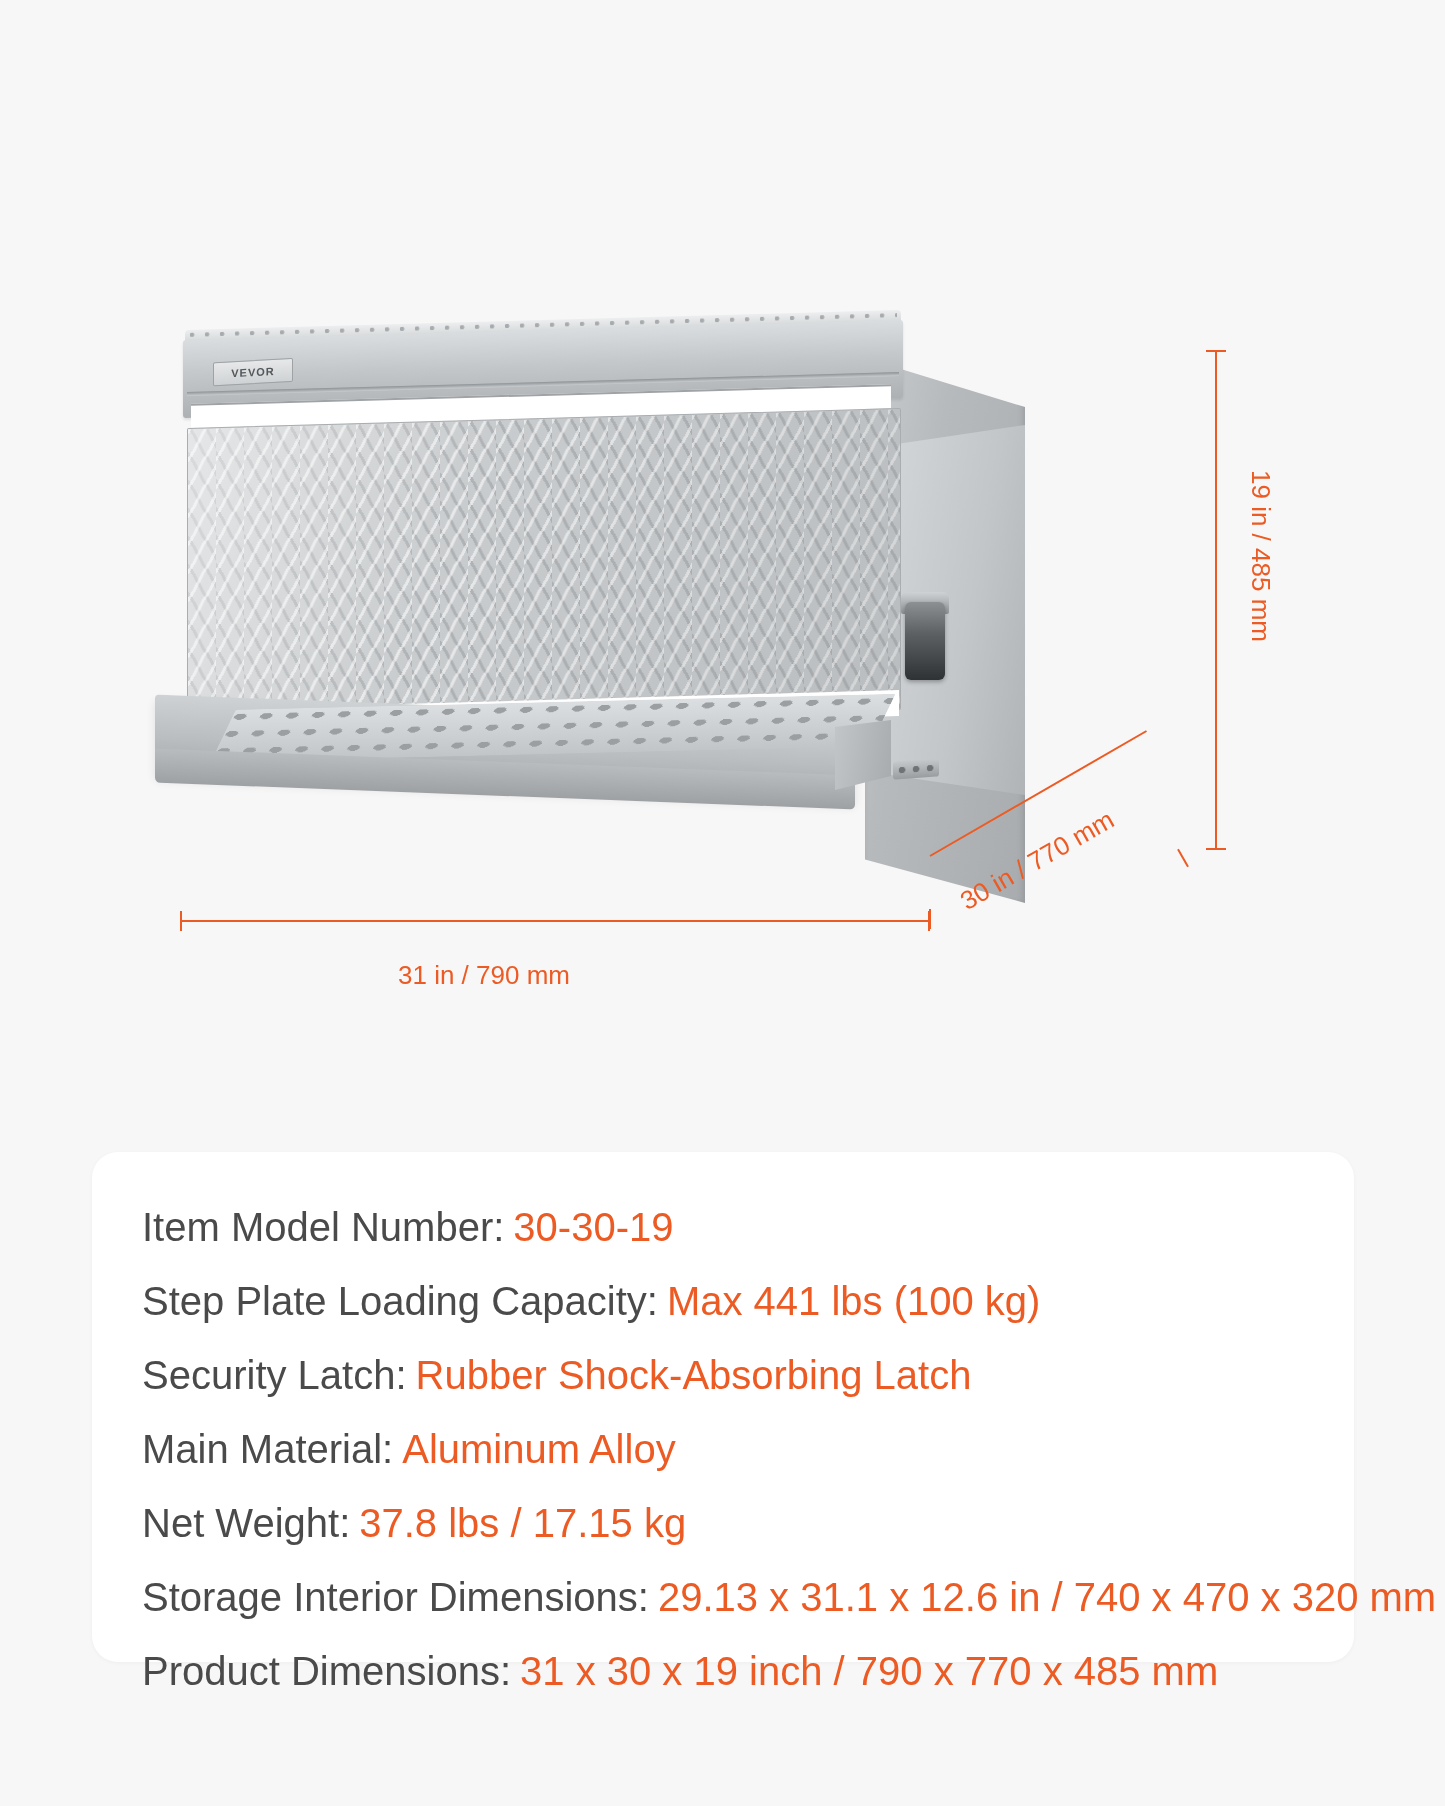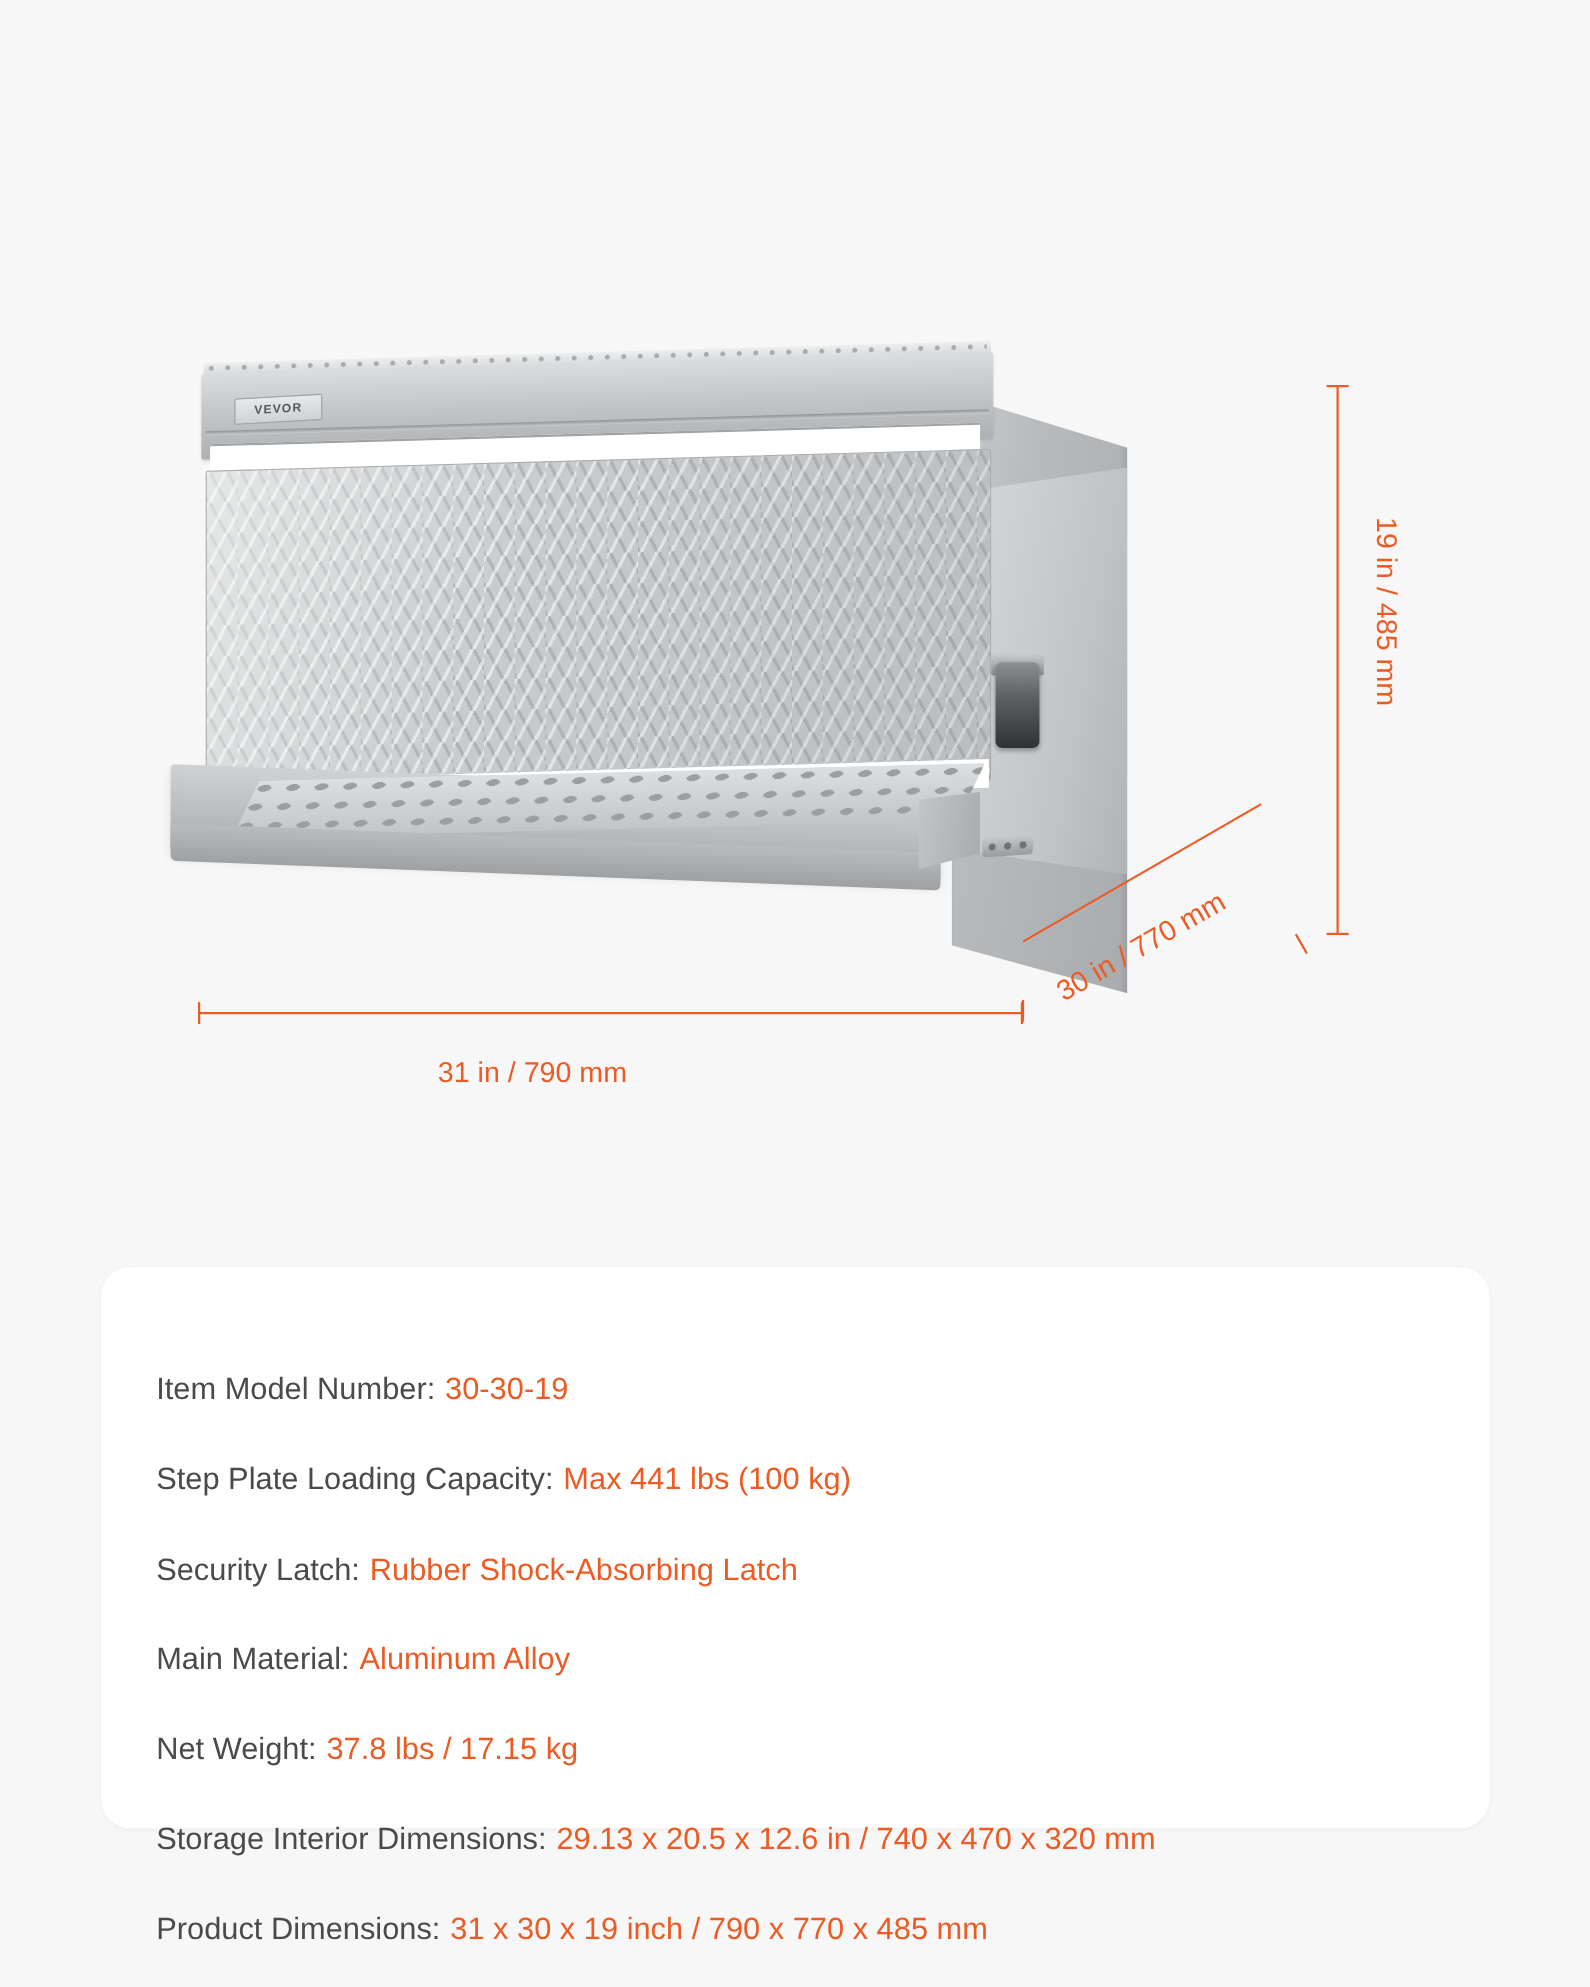--- a/index.html
+++ b/index.html
@@ -311,23 +311,22 @@
     background: #ffffff;
     border-radius: 26px;
     box-shadow: 0 1px 4px rgba(0,0,0,.04);
     padding: 48px 50px;
     box-sizing: border-box;
   }
   .spec-row {
     display: flex;
     align-items: flex-start;
     margin-bottom: 20px;
-    font-size: 28px;
+    font-size: 40px;
     line-height: 1.35;
-    margin-top: 44px;
   }
   .spec-row:last-child { margin-bottom: 0; }
   .spec-label {
     color: #4a4a4a;
     font-weight: 400;
     margin-right: 9px;
     white-space: nowrap;
   }
   .spec-value {
     color: #ec5b23;
@@ -400,21 +399,21 @@
     <div class="spec-row">
       <span class="spec-label">Main Material:</span>
       <span class="spec-value">Aluminum Alloy</span>
     </div>
     <div class="spec-row">
       <span class="spec-label">Net Weight:</span>
       <span class="spec-value">37.8 lbs / 17.15 kg</span>
     </div>
     <div class="spec-row">
       <span class="spec-label">Storage Interior Dimensions:</span>
-      <span class="spec-value">29.13 x 20.5 x 12.6 in / 740 x 470 x 320 mm</span>
+      <span class="spec-value">29.13 x 31.1 x 12.6 in / 740 x 470 x 320 mm</span>
     </div>
     <div class="spec-row">
       <span class="spec-label">Product Dimensions:</span>
       <span class="spec-value">31 x 30 x 19 inch / 790 x 770 x 485 mm</span>
     </div>
   </div>
 
 </div>
 
 </body></html>

